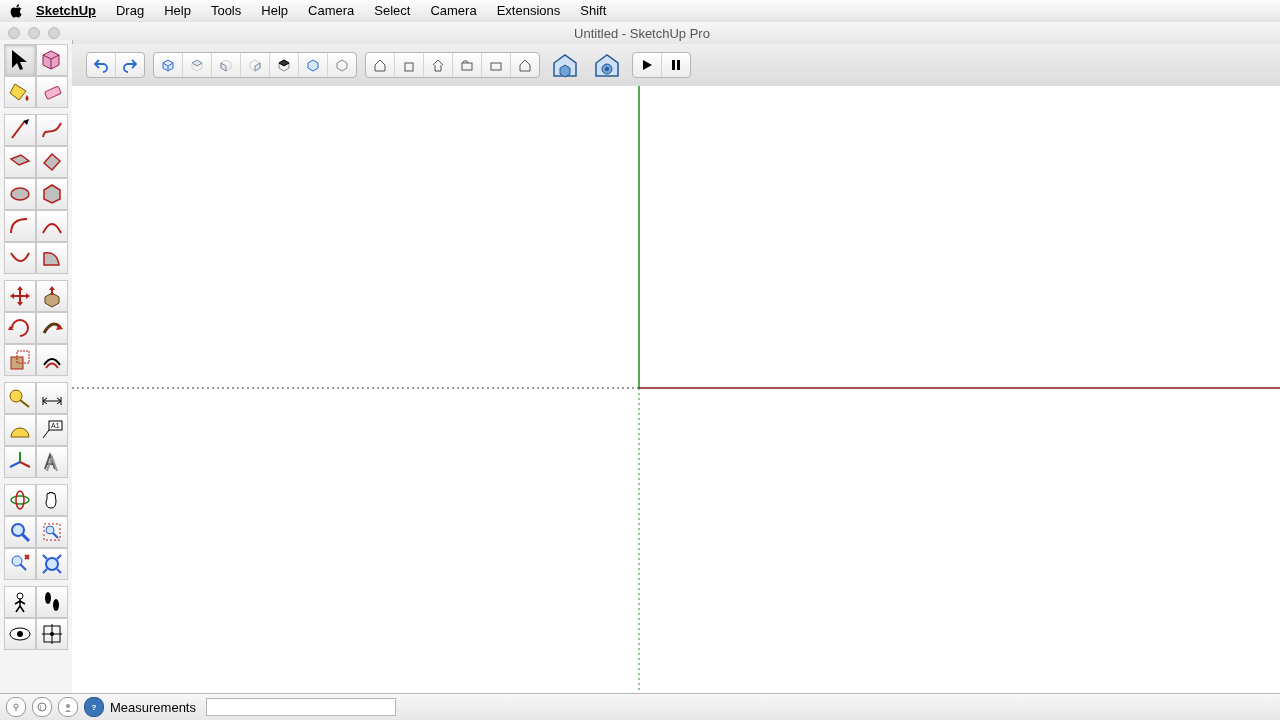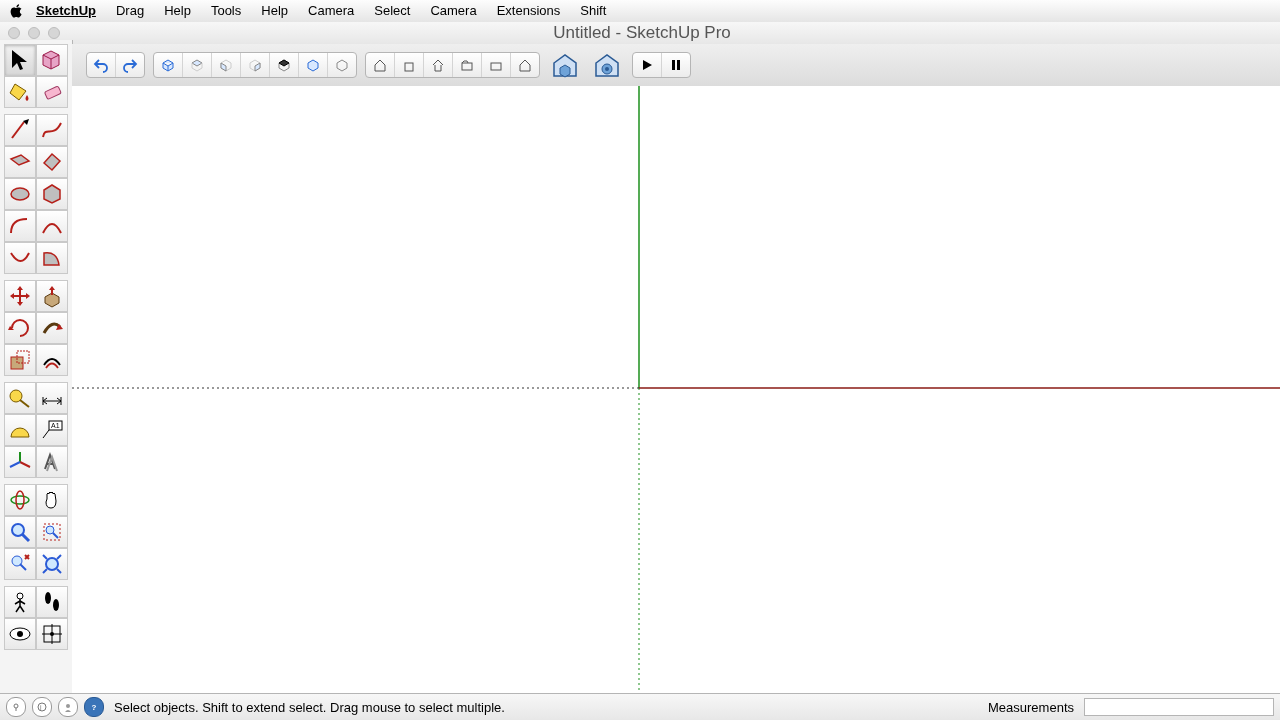--- a/index.html
+++ b/index.html
@@ -53,21 +53,21 @@
   }
   .traffic .dot {
     width: 12px; height: 12px; border-radius: 6px;
     background: #d6d6d6; border: 1px solid #bdbdbd;
     box-sizing: border-box;
   }
   .window-title {
     flex: 1;
     text-align: center;
     color: #555;
-    font-size: 17px;
+    font-size: 13px;
     margin-right: 56px; 
   }
 
   
   .top-toolbar {
     position: absolute;
     top: 44px; left: 72px; right: 0;
     height: 42px;
     background: linear-gradient(#efefef, #dcdcdc);
     border-bottom: 1px solid #b5b5b5;
@@ -595,16 +595,15 @@
     <svg width="10" height="10" viewBox="0 0 10 10">
         <circle cx="5" cy="4" r="2" fill="#999"></circle>
         <path d="M2 10 Q5 6 8 10" fill="#999"></path>
       </svg>
   </div>
   <div class="status-icon solid">
     <svg width="10" height="10" viewBox="0 0 10 10">
         <text x="2.5" y="8" font-size="8" fill="#fff" font-weight="bold">?</text>
       </svg>
   </div>
-  <div class="status-text">Select objects. Shift to extend select. Drag mouse to select multiple.</div>
   <div class="meas-label">Measurements</div>
   <input class="meas-input" value="" style="">
 </div>
 
 </body></html>

